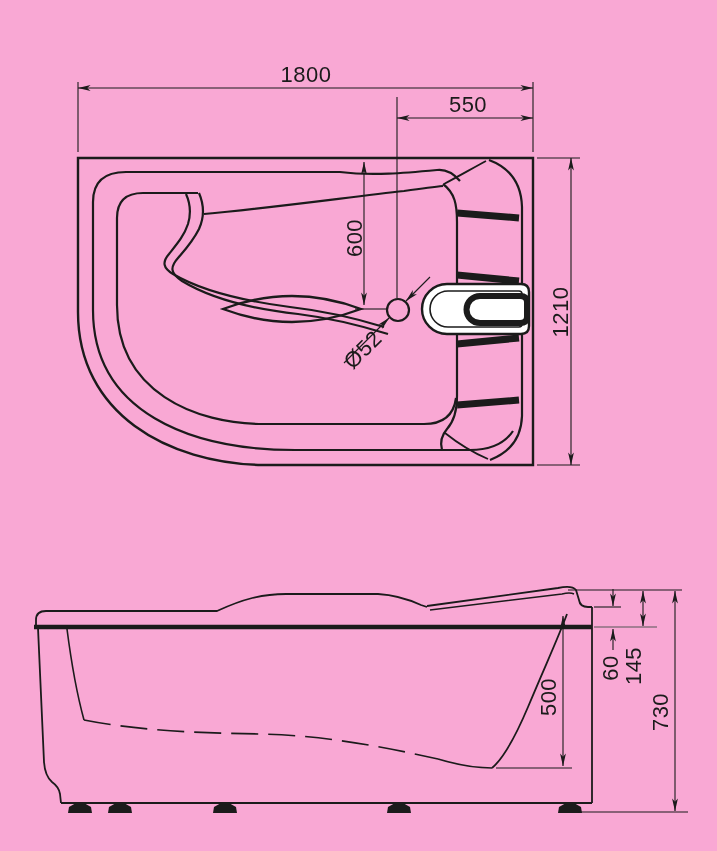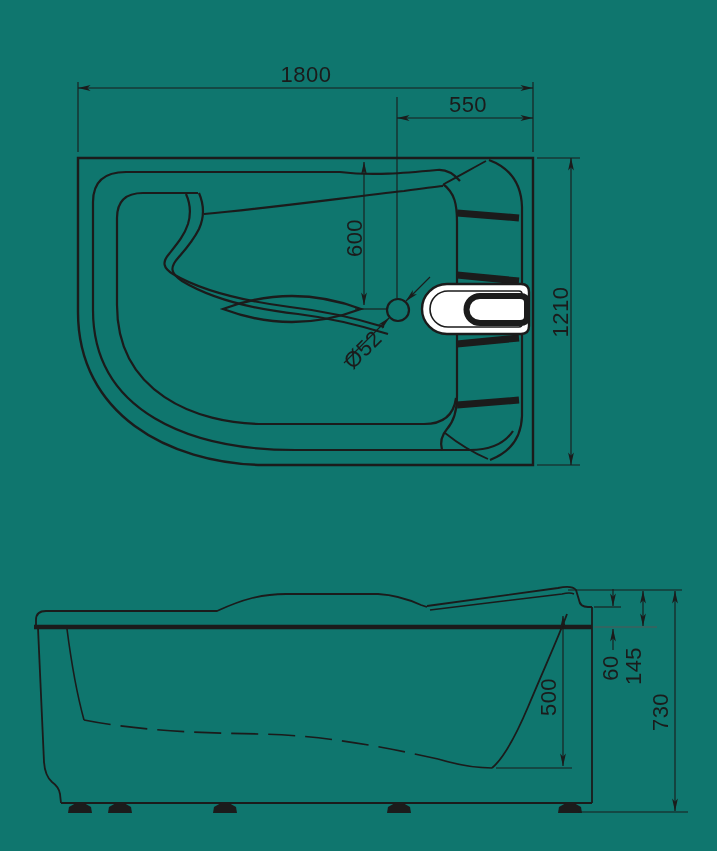--- a/index.html
+++ b/index.html
@@ -1,16 +1,16 @@
 <!DOCTYPE html>
 <html><head>
 <meta charset="utf-8">
 <style>
   html,body{margin:0;padding:0;background:#fff;}
-  .canvas{position:relative;width:717px;height:851px;background:#0f766e;overflow:hidden;
+  .canvas{position:relative;width:717px;height:851px;background:#f9a8d4;overflow:hidden;
           font-family:"Liberation Sans", sans-serif;}
   svg{display:block;}
   .dimtext{font-family:"Liberation Sans", sans-serif;font-size:22px;fill:#1b1b1b;letter-spacing:0.5px;}
 </style>
 </head>
 <body>
 
 <div class="canvas">
 <svg width="717" height="851" viewBox="0 0 717 851">
   <defs>

